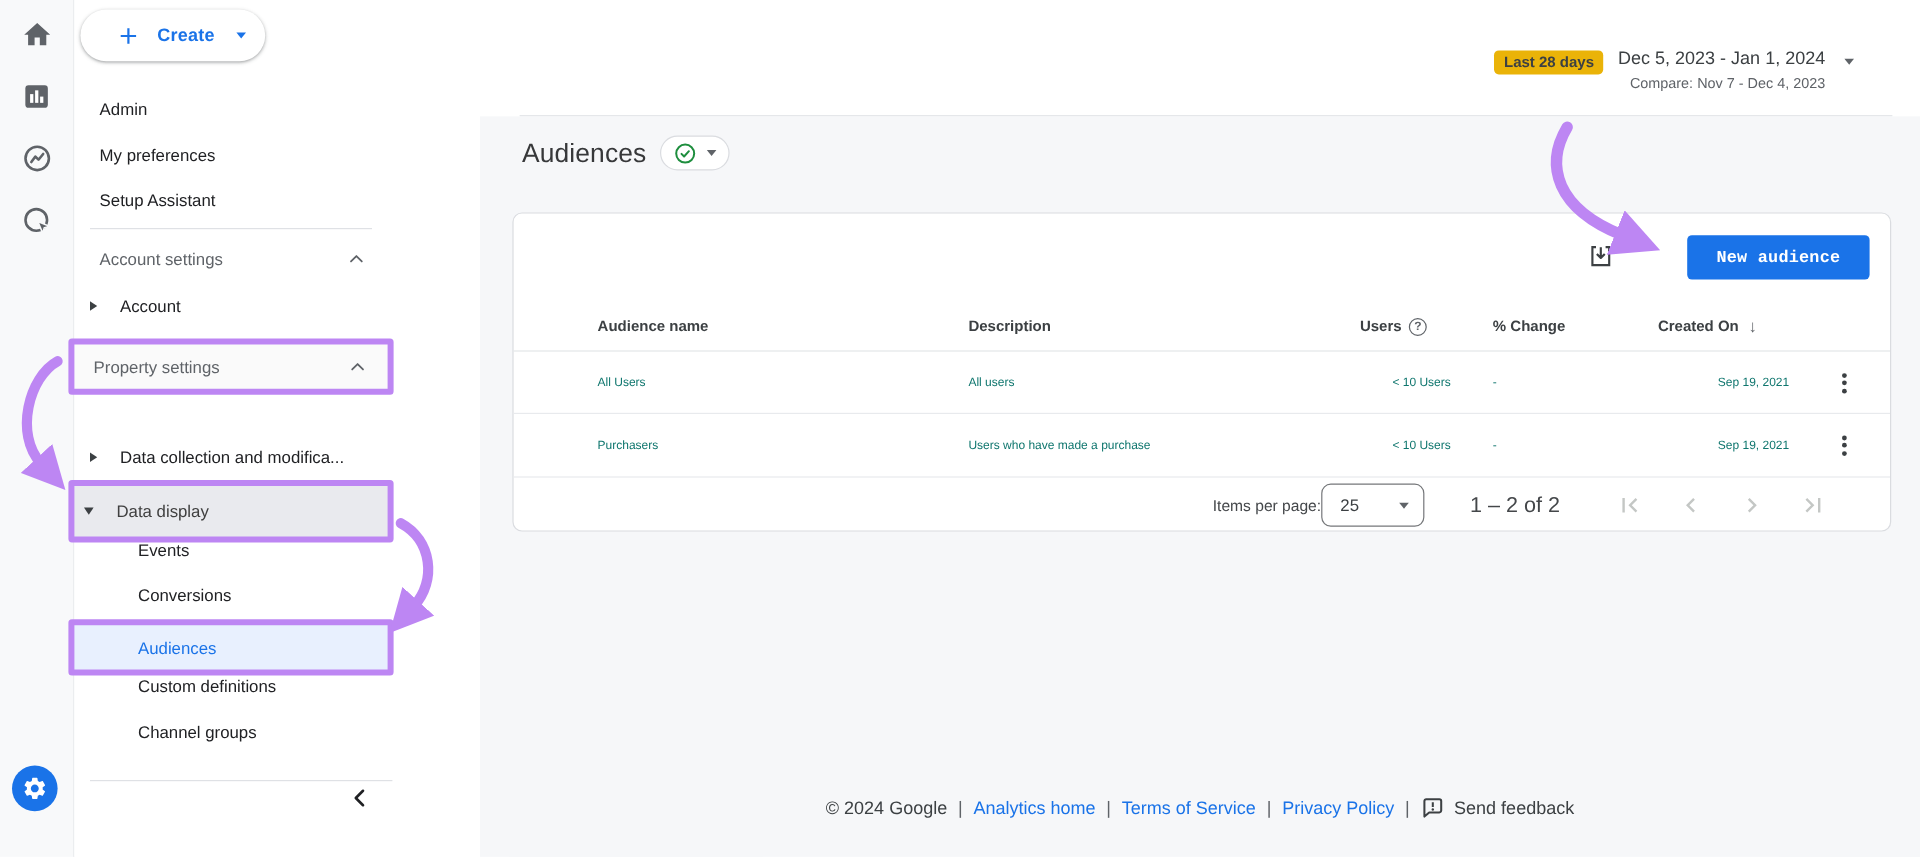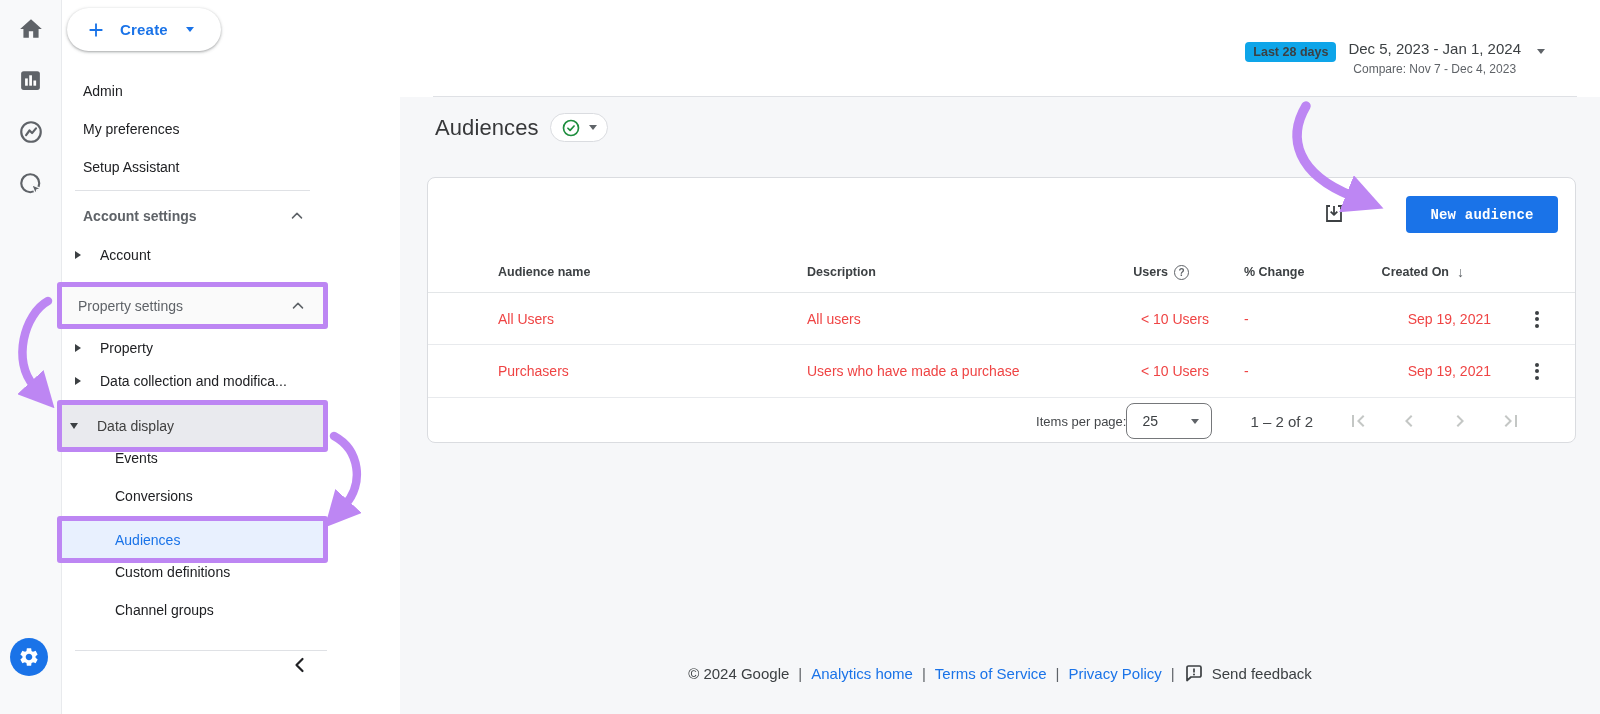--- a/index.html
+++ b/index.html
@@ -18,52 +18,53 @@
   .admin-bubble {
     position:absolute; left:10px; top:638px; width:38px; height:38px; border-radius:50%;
     background:#1a73e8; display:flex; align-items:center; justify-content:center;
   }
   
   .sidebar { position:absolute; left:62px; top:0; width:338px; height:714px; background:#fff; }
   .create-btn {
     position:absolute; left:5px; top:8px; width:154px; height:43px; border-radius:22px;
     background:#fff; display:flex; align-items:center; padding:0 16px 0 18px;
     box-shadow:0 1px 2px rgba(60,64,67,.3), 0 1px 3px 1px rgba(60,64,67,.15);
+    justify-content:flex-end;
   }
   .create-btn .plus { width:22px; height:22px; }
   .create-label { color:#1a73e8; font-size:15px; font-weight:bold; margin-left:13px; letter-spacing:.2px; }
   .caret { width:0; height:0; border-left:4.5px solid transparent; border-right:4.5px solid transparent; border-top:5px solid #5f6368; }
   .create-btn .caret { margin-left:18px; border-top-color:#1a73e8; }
   .srow {
     position:absolute; left:0; width:266px; height:38px;
     display:flex; align-items:center; padding-left:21px;
     font-size:14px; color:#202124; cursor:pointer;
   }
-  .srow.section { color:#5f6368;font-weight:bold; }
+  .srow.section { color:#5f6368; }
   .srow.tree { padding-left:13px; }
   .srow.sub { padding-left:53px; }
   .exp-right { width:0; height:0; border-top:4px solid transparent; border-bottom:4px solid transparent; border-left:6px solid #3c4043; margin-right:19px; }
   .exp-down  { width:0; height:0; border-left:4px solid transparent; border-right:4px solid transparent; border-top:6px solid #3c4043; margin-right:19px; }
   .sdiv { position:absolute; left:13px; width:235px; height:1px; background:#dfe1e5; }
   
   .pbox {
     position:absolute; left:-5px; width:271px; border:5px solid #bd86f3; border-radius:3px;
     display:flex; align-items:center; font-size:14px; cursor:pointer;
   }
   .pbox.ps { top:282px; height:47px; background:#fafafa; color:#5f6368; padding-left:16px; }
   .pbox.dd { top:400px; height:52px; background:#e9eaee; color:#404040; padding-left:8px; }
   .pbox.aud { top:516px; height:47px; background:#e8f0fe; color:#1a73e8; padding-left:53px; }
   .chev-up-wrap { margin-left:auto; margin-right:16px; width:18px; height:18px; }
   .collapse-chev { position:absolute; left:226px; top:653px; width:24px; height:24px; cursor:pointer; }
   
   .main-top { position:absolute; left:400px; top:0; width:1200px; height:97px; background:#fff; }
   .main-top .hr { position:absolute; left:33px; right:23px; bottom:0; height:1px; background:#dfe1e5; }
   .dateblock { position:absolute; right:55px; top:40px; display:flex; align-items:flex-start; }
-  .chip { background:#0ea5e9; color:#3c4043; font-size:12.5px; font-weight:bold; padding:3px 8px; border-radius:4px; margin-top:2px; }
-  .datecol { margin-left:12px; text-align:center; }
+  .chip { background:#eab308; color:#3c4043; font-size:12.5px; font-weight:bold; padding:3px 8px; border-radius:4px; margin-top:2px; }
+  .datecol { margin-left:12px; text-align:right; }
   .daterange { font-size:15px; color:#3c4043; }
   .datecompare { font-size:12px; color:#5f6368; margin-top:5px; }
   .dateblock .caret { margin-left:16px; margin-top:9px; }
   .main-body { position:absolute; left:400px; top:97px; width:1200px; height:617px; background:#f6f7f9; }
   .titlerow { position:absolute; left:35px; top:16px; display:flex; align-items:center; }
   .pagetitle { font-size:22px; color:#37383a; letter-spacing:.1px; }
   .checkpill {
     margin-left:11px; height:29px; border:1px solid #dadce0; border-radius:15px; background:#fff;
     display:flex; align-items:center; padding:0 10px; cursor:pointer;
   }
@@ -76,40 +77,40 @@
   .export-btn { position:absolute; left:894px; top:24px; width:24px; height:24px; cursor:pointer; }
   .new-aud-btn {
     position:absolute; left:978px; top:18px; width:152px; height:37px; border-radius:4px;
     background:#1a73e8; color:#fff; font-size:14px; font-weight:bold; letter-spacing:.2px;
     display:flex; align-items:center; justify-content:center; border:none; cursor:pointer;
     font-family:Liberation Mono, monospace;
   }
   .thead { position:absolute; left:0; top:73px; width:100%; height:42px; border-bottom:1px solid #e3e6e8; }
   .hcell { position:absolute; top:0; height:42px; display:flex; align-items:center; gap:6px; font-size:12.5px; font-weight:bold; color:#3c4043; }
   .trow { position:absolute; left:0; width:100%; height:52px; border-bottom:1px solid #e8eaed; }
-  .tcell { position:absolute; top:0; height:52px; display:flex; align-items:center; font-size:14px; color:#ef4444; }
+  .tcell { position:absolute; top:0; height:52px; display:flex; align-items:center; font-size:10px; color:#0f766e; }
   .c-name { left:70px; } .c-desc { left:379px; } .c-change { left:816px; }
   .c-users { right:366px; } .h-users { right:386px; }
   .c-created { right:84px; } .h-created { right:111px; }
   .qmark {
     width:15px; height:15px; border-radius:50%; border:1.5px solid #5f6368; color:#5f6368;
     font-size:10px; font-weight:bold; display:flex; align-items:center; justify-content:center; cursor:pointer;
   }
   .sortarrow { color:#5f6368; font-size:14px; font-weight:bold; margin-left:2px; }
   .kebab { position:absolute; left:1100px; top:0; height:52px; width:18px; display:flex; flex-direction:column; align-items:center; justify-content:center; gap:2.5px; cursor:pointer; }
   .kebab i { width:4px; height:4px; border-radius:50%; background:#3c4043; }
   .pagerow { position:absolute; left:0; top:220px; width:100%; height:46px; display:flex; align-items:center; justify-content:flex-end; padding-right:52px; }
   .ipp-label { font-size:13px; color:#44474a; }
   .pselect {
     width:86px; height:36px; border:1px solid #75777a; border-radius:8px; background:#fff;
     display:flex; align-items:center; padding:0 12px 0 15px; font-size:14px; color:#3c4043;
     margin-right:38px; cursor:pointer;
   }
   .pselect .caret { margin-left:auto; }
-  .prange { font-size:15px; color:#44474a; margin-right:33px; }
+  .prange { font-size:18px; color:#44474a; margin-right:46px; }
   .pgicons { display:flex; gap:27px; }
   .pgicons svg { cursor:pointer; }
   
   .footer {
     position:absolute; left:0; top:563px; width:100%; height:26px;
     display:flex; align-items:center; justify-content:center; gap:9px;
     font-size:15px; color:#3c4043;
   }
   .footer .sep { color:#5f6368; }
   .footer a, .flink { color:#1a73e8; text-decoration:none; cursor:pointer; }
@@ -189,24 +190,20 @@
 
   <div class="pbox ps">
     <span>Property settings</span>
     <span class="chev-up-wrap">
       <svg width="18" height="18" viewBox="0 0 24 24">
           <polyline points="6,14.5 12,8.5 18,14.5" fill="none" stroke="#5f6368" stroke-width="2" stroke-linecap="round" stroke-linejoin="round"></polyline>
         </svg>
     </span>
   </div>
 
-  <div class="srow tree" style="top:329px">
-    <span class="exp-right"></span>
-    <span>Property</span>
-  </div>
   <div class="srow tree" style="top:362px">
     <span class="exp-right"></span>
     <span>Data collection and modifica...</span>
   </div>
 
   <div class="pbox dd">
     <span class="exp-down"></span>
     <span>Data display</span>
   </div>
 

